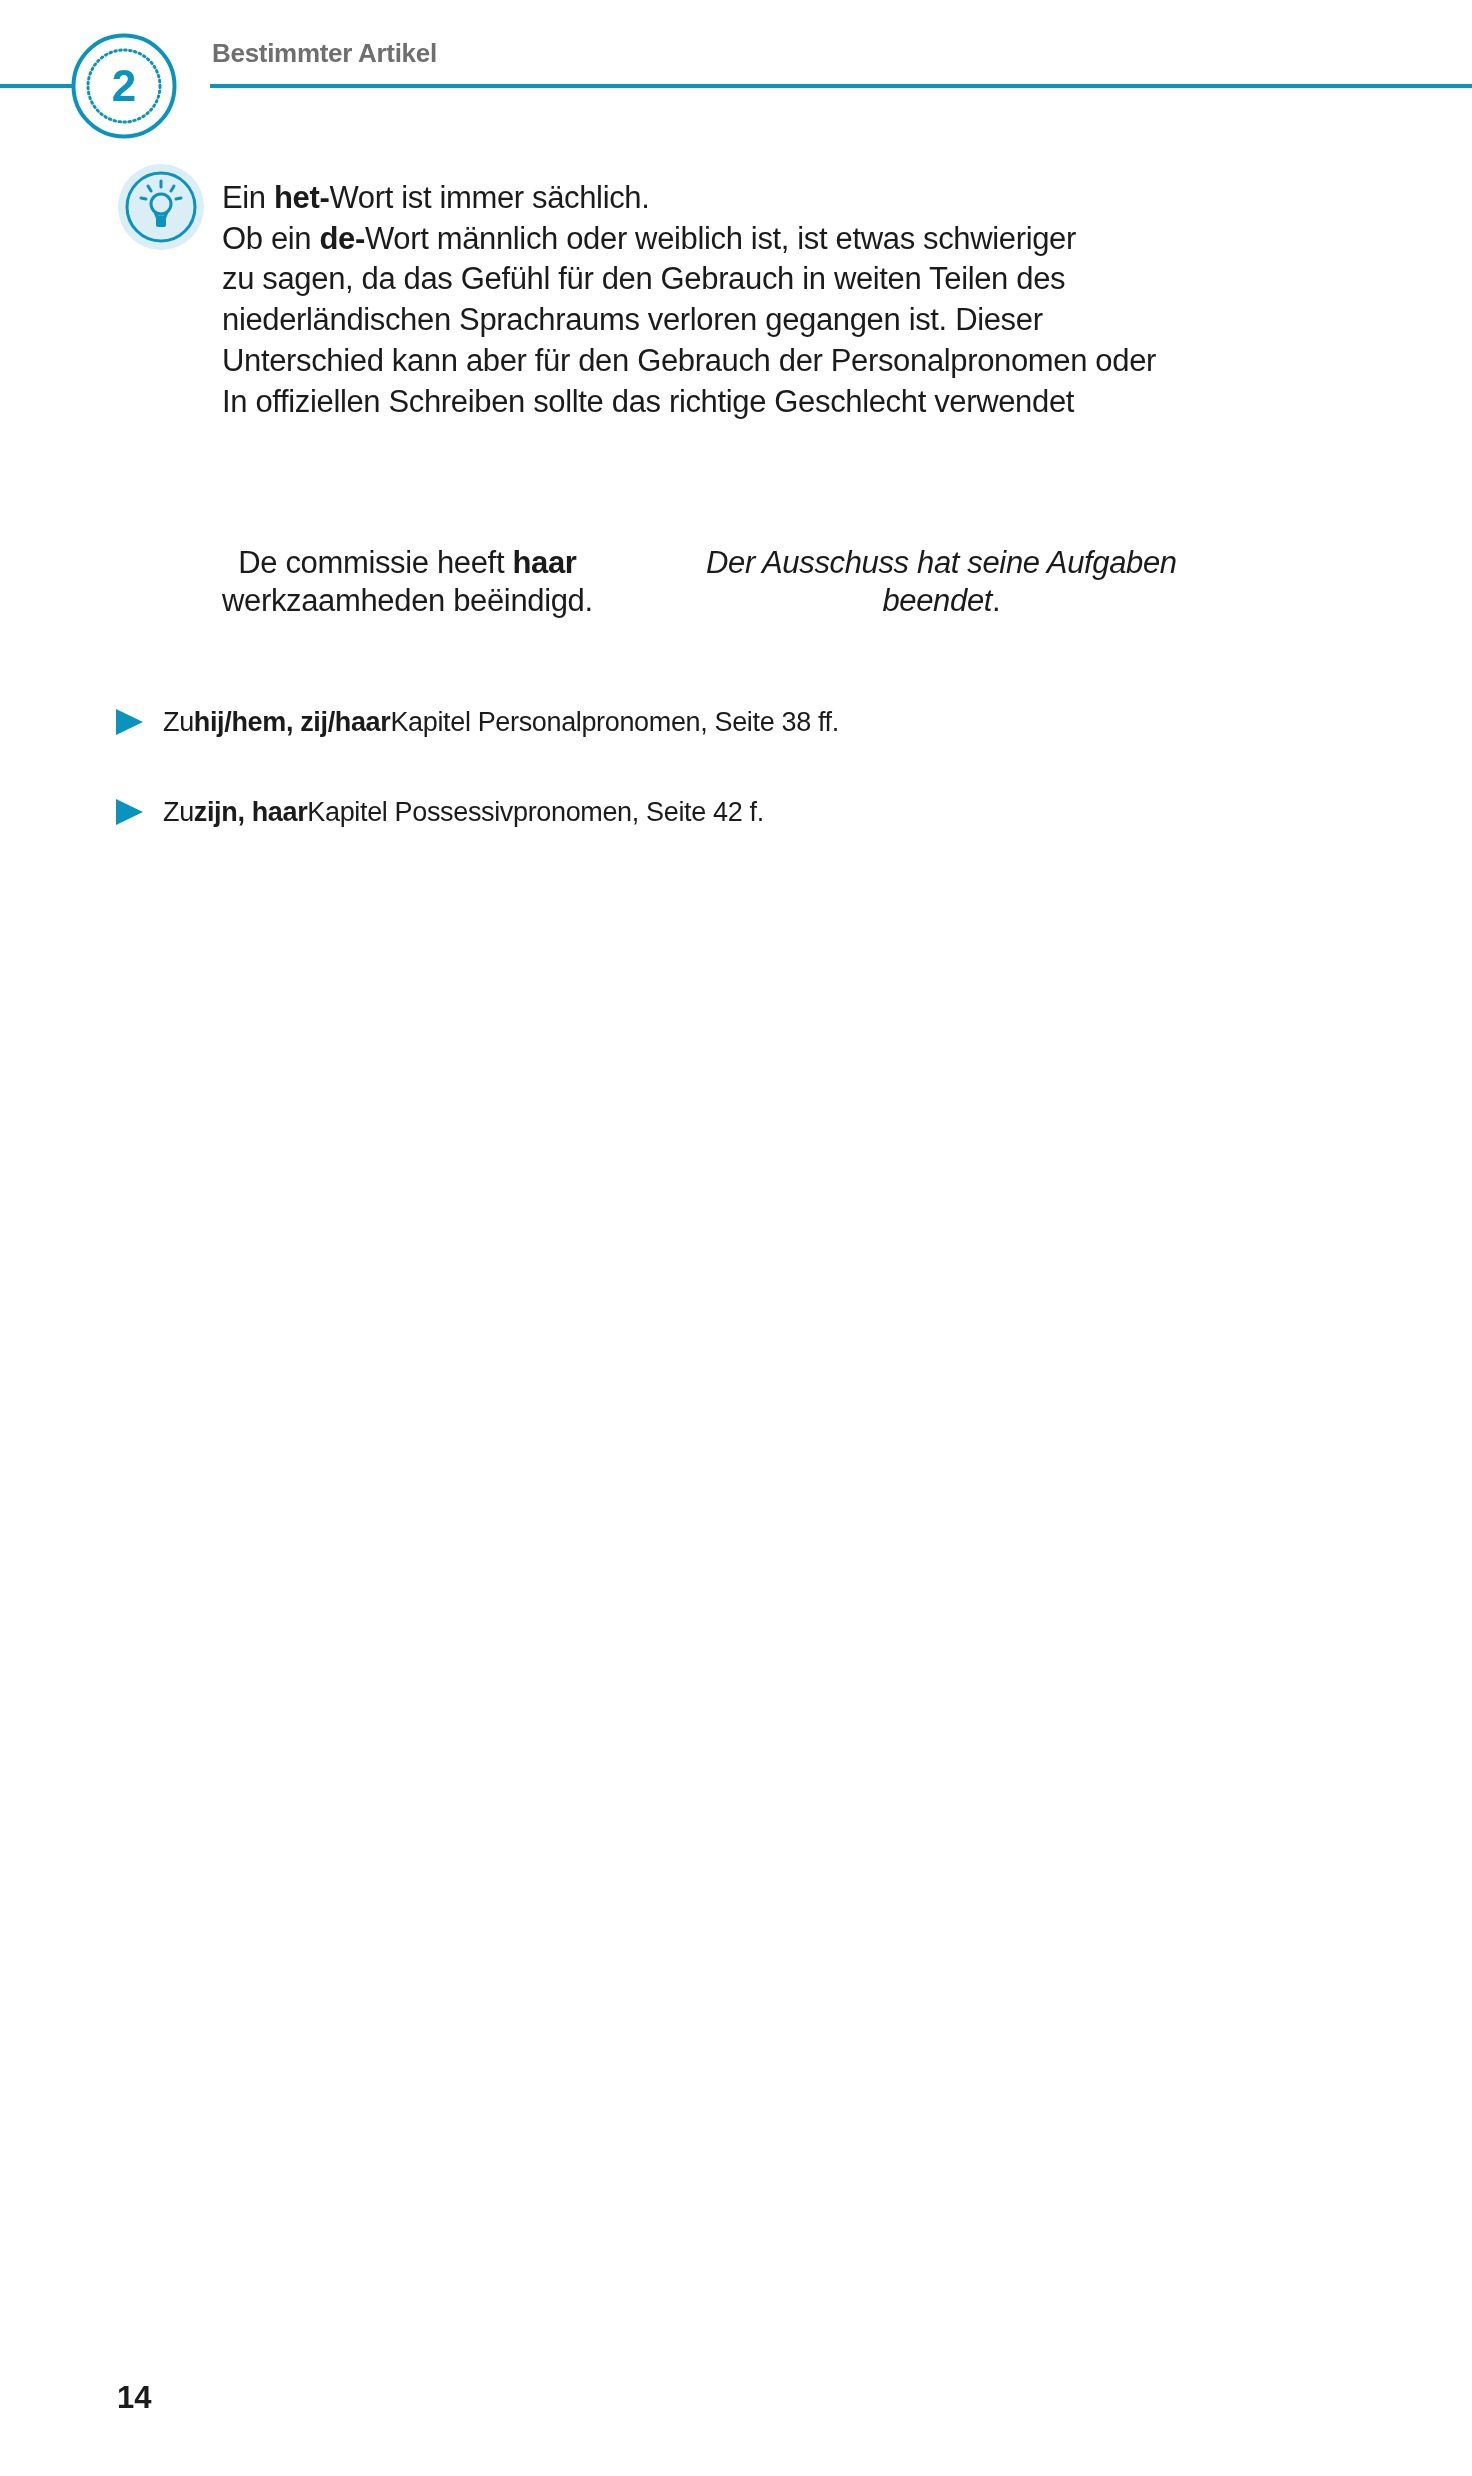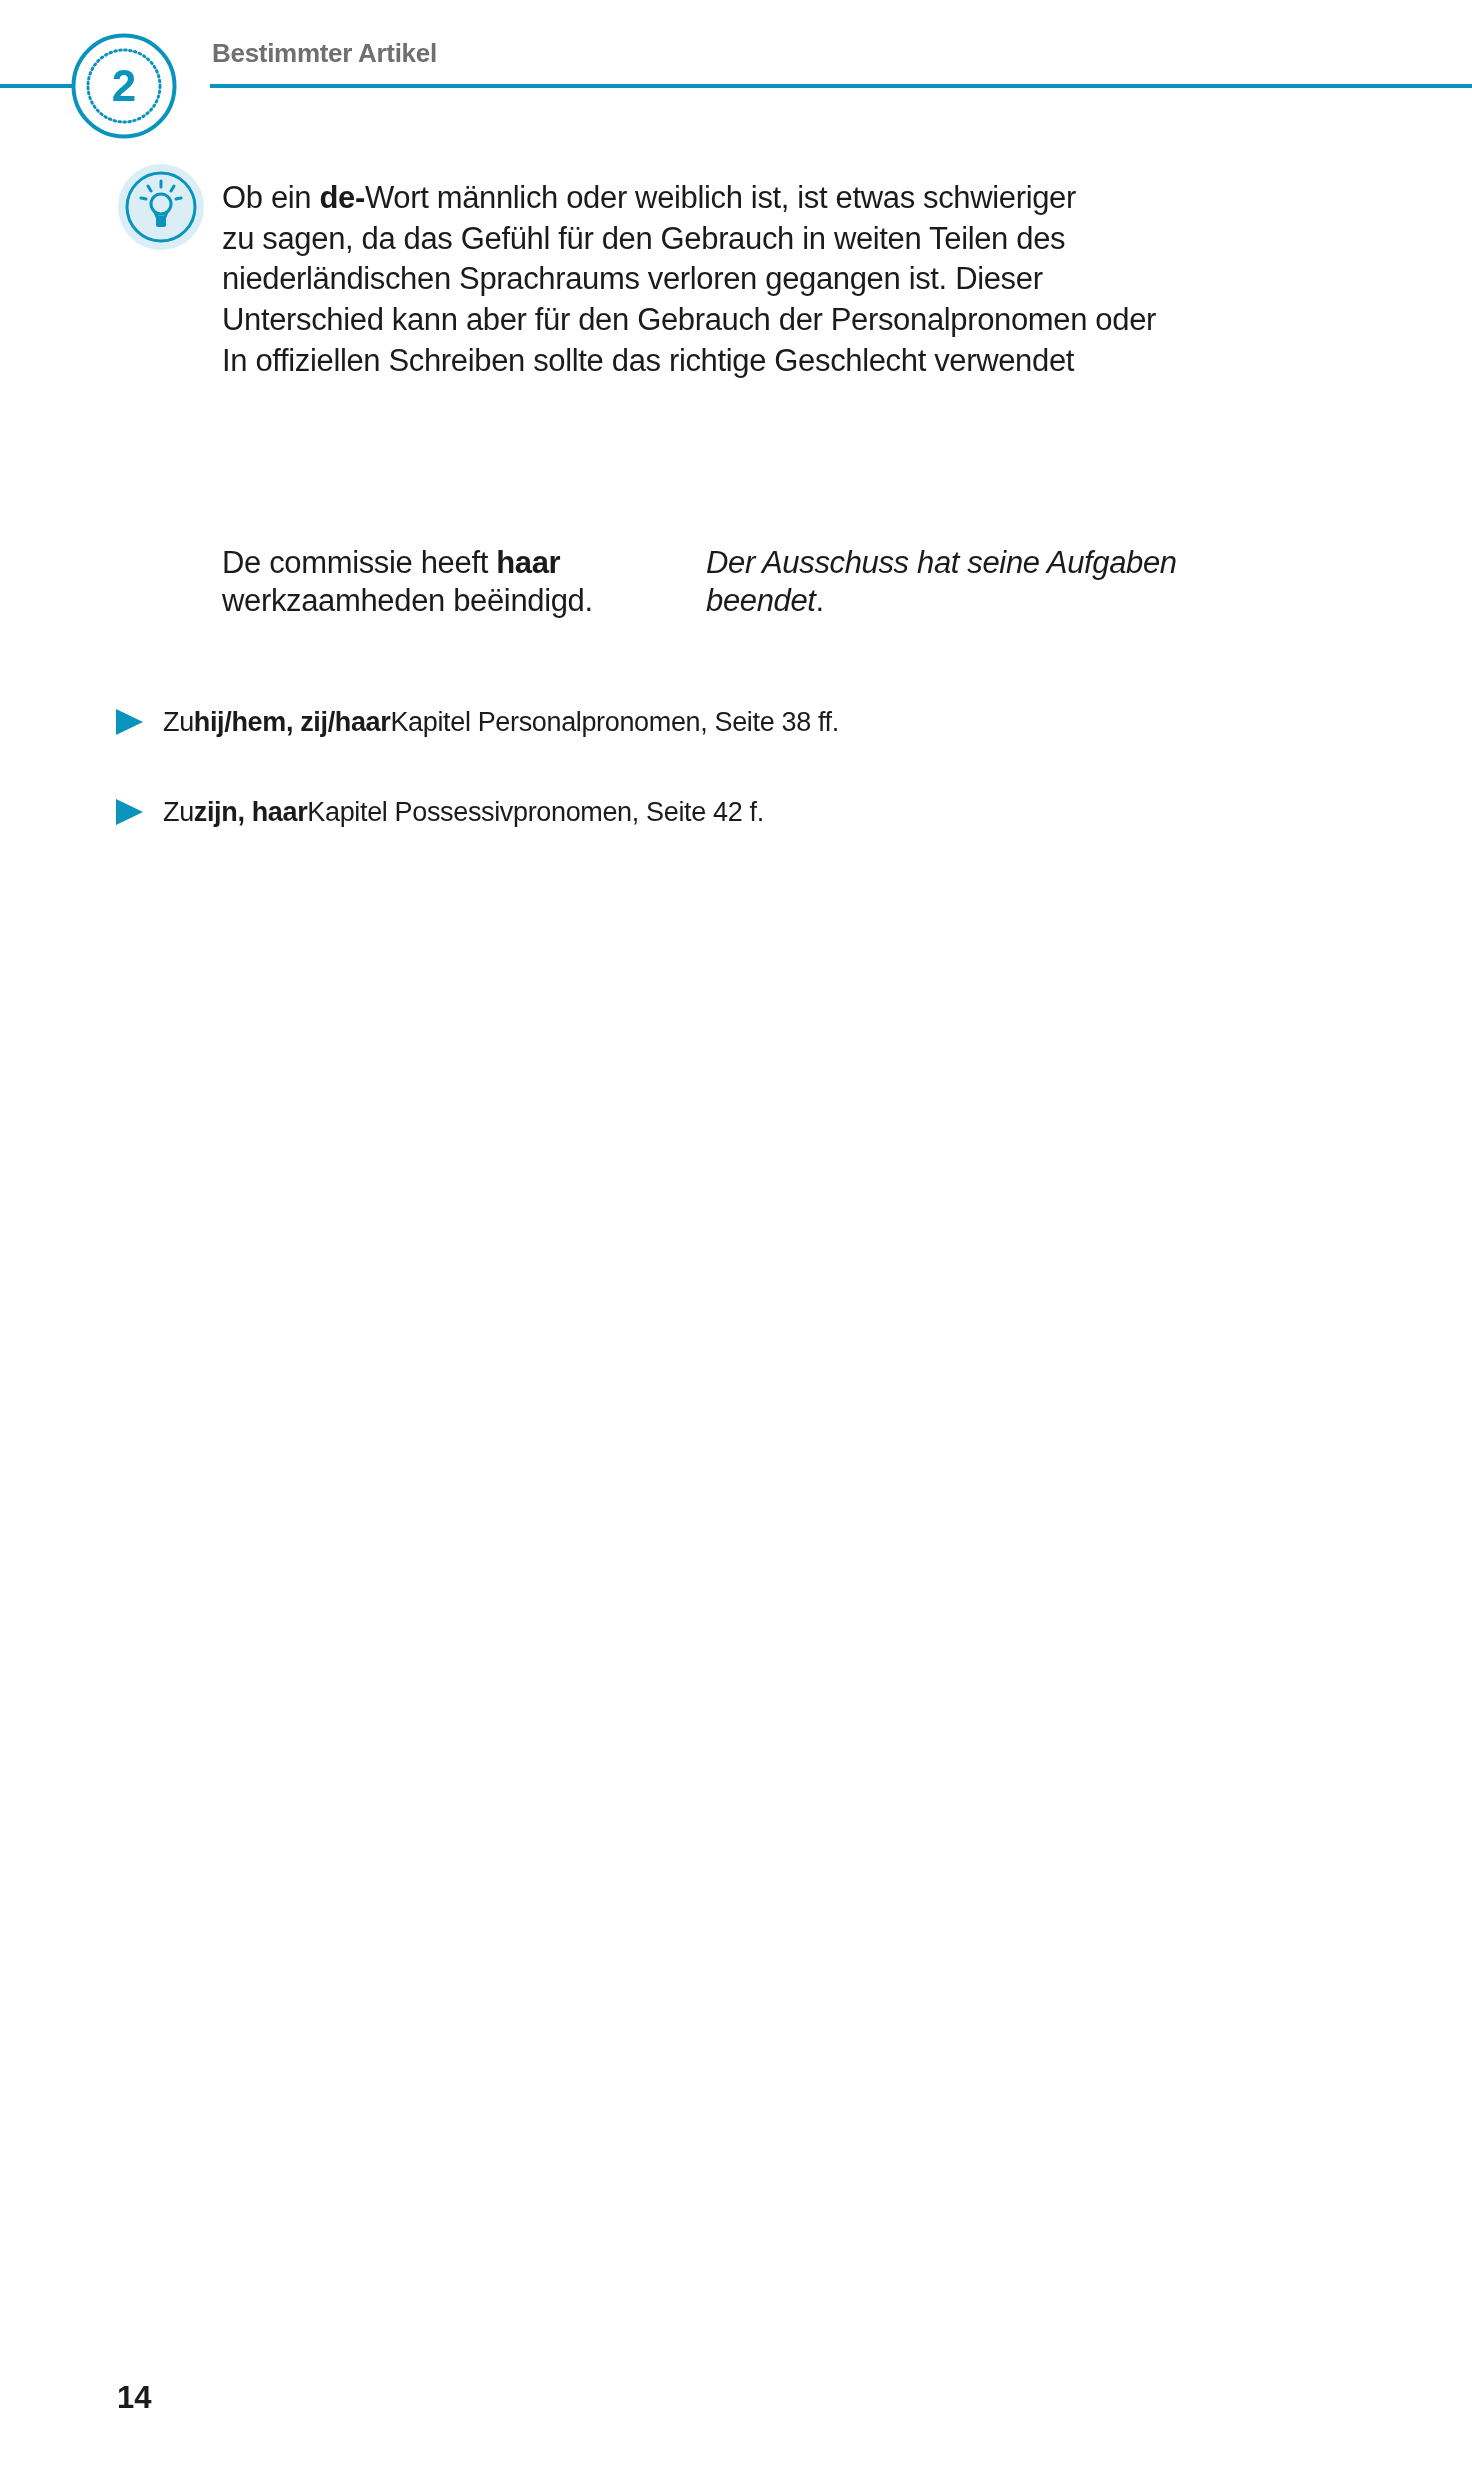--- a/index.html
+++ b/index.html
@@ -12,21 +12,21 @@
                    font-weight: bold; font-size: 44px; color: #0a93bd; }
     .page-title { position: absolute; left: 212px; top: 38px; font-size: 26px; font-weight: bold;
                   color: #6f6f6f; letter-spacing: -0.3px; white-space: nowrap; }
     .tip-icon { position: absolute; left: 117px; top: 163px; width: 88px; height: 88px; }
     .body-text { position: absolute; left: 222px; top: 178px; width: 1150px;
                  font-size: 31px; line-height: 40.7px; letter-spacing: -0.35px; color: #1b1b1b; }
     .body-text .line { display: block; white-space: nowrap; }
     .body-text b { font-weight: bold; }
     .example { position: absolute; top: 544px; left: 222px; width: 1150px;
                font-size: 31px; line-height: 38px; letter-spacing: -0.35px; }
-    .example .col { position: absolute; top: 0; white-space: nowrap; }
+    .example .col { position: absolute; top: 0; white-space: nowrap; text-align: center; }
     .example .col1 { left: 0; }
     .example .col2 { left: 484px; font-style: italic; }
     .example .col2 .upright { font-style: normal; }
     .example .line { display: block; }
     .xref { position: absolute; left: 116px; font-size: 27px; line-height: 40px;
             letter-spacing: -0.35px; white-space: nowrap; display: flex; align-items: center; }
     .xref .tri { width: 0; height: 0; border-top: 13px solid transparent; border-bottom: 13px solid transparent;
                  border-left: 27px solid #0a93bd; margin-right: 20px; }
     .xref b { font-weight: bold; }
     .page-number { position: absolute; left: 117px; top: 2380px; font-size: 31px; font-weight: bold; color: #1b1b1b; text-align: right; }
@@ -54,20 +54,21 @@
   <line x1="57" y1="23" x2="54" y2="28" stroke="#0a93bd" stroke-width="3" stroke-linecap="round"></line>
   <line x1="24" y1="35" x2="29" y2="36" stroke="#0a93bd" stroke-width="3" stroke-linecap="round"></line>
   <line x1="64" y1="35" x2="59" y2="36" stroke="#0a93bd" stroke-width="3" stroke-linecap="round"></line>
 
   <circle cx="44" cy="41" r="10" fill="none" stroke="#0a93bd" stroke-width="3"></circle>
   <path d="M38 49 L40 54 L48 54 L50 49" fill="none" stroke="#0a93bd" stroke-width="3"></path>
   <rect x="39" y="54" width="10" height="10" rx="2" fill="#0a93bd"></rect>
 </svg>
 
 <div class="body-text">
+  <span class="line"><span>Ein </span><b>het-</b><span>Wort ist immer sächlich.</span></span>
   <span class="line"><span>Ob ein </span><b>de-</b><span>Wort männlich oder weiblich ist, ist etwas schwieriger</span></span>
   <span class="line"><span>zu sagen, da das Gefühl für den Gebrauch in weiten Teilen des</span></span>
   <span class="line"><span>niederländischen Sprachraums verloren gegangen ist. Dieser</span></span>
   <span class="line"><span>Unterschied kann aber für den Gebrauch der Personalpronomen oder</span></span>
   <span class="line"><span>In offiziellen Schreiben sollte das richtige Geschlecht verwendet</span></span>
 </div>
 
 <div class="example">
   <div class="col col1">
     <span class="line"><span>De commissie heeft </span><b>haar</b></span>

